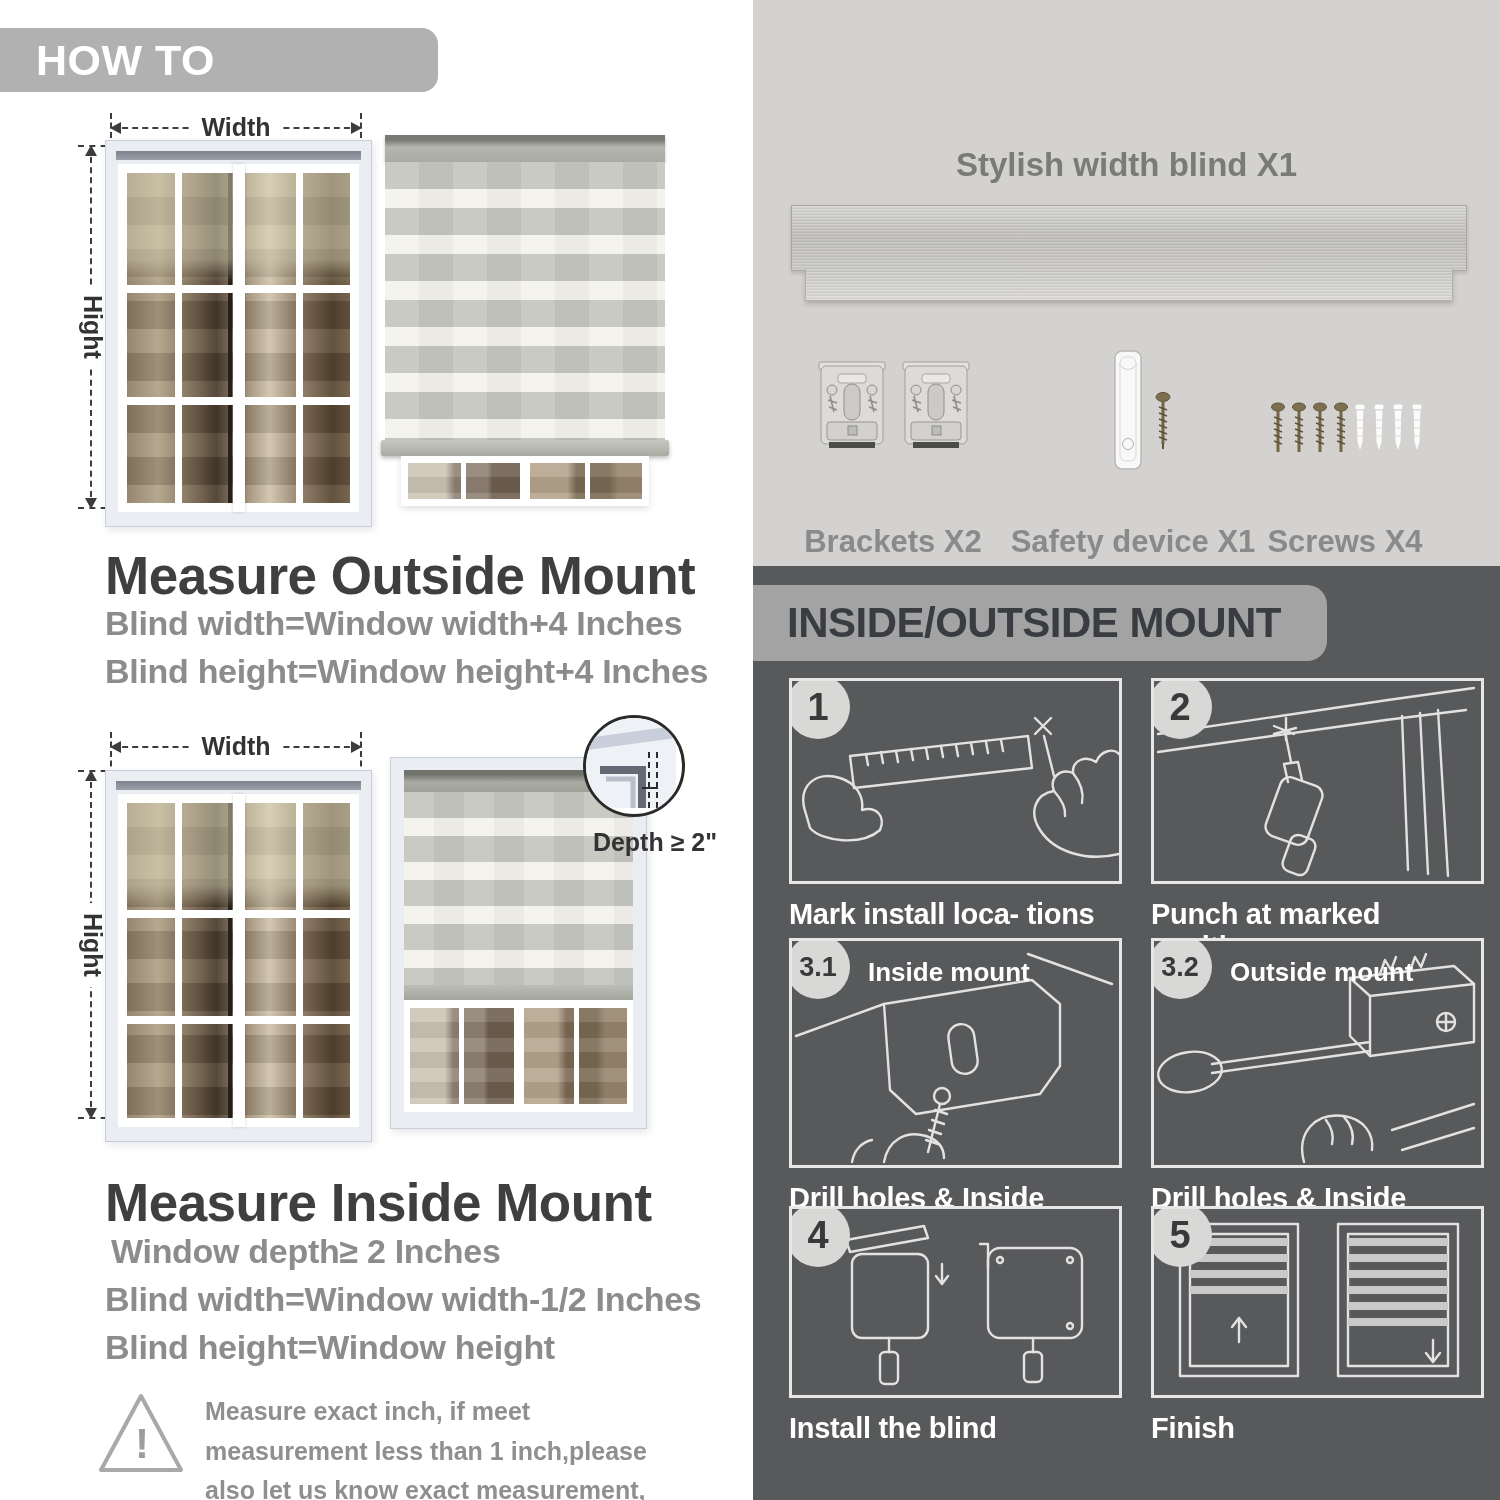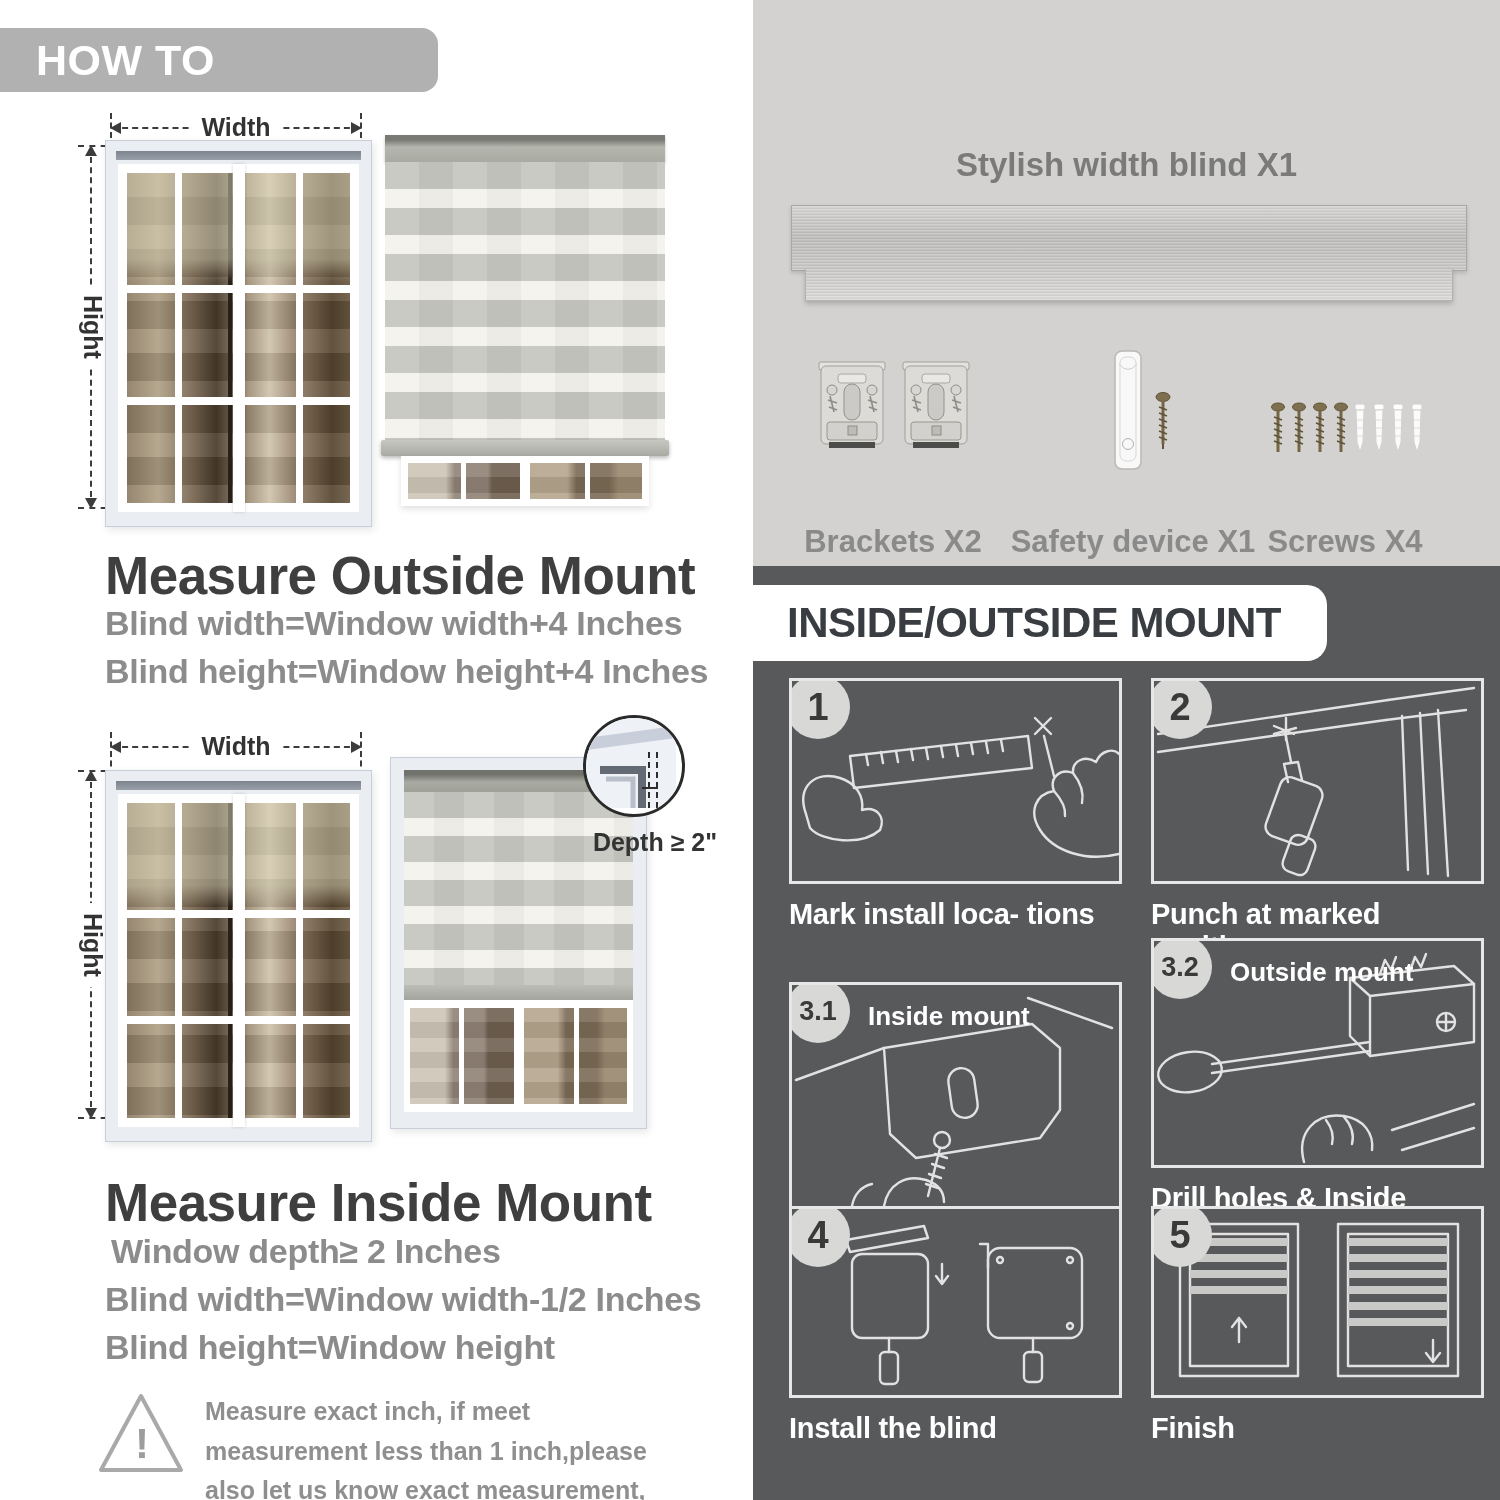--- a/index.html
+++ b/index.html
@@ -89,21 +89,21 @@
           background:repeating-linear-gradient(180deg, rgba(255,255,255,.22) 0 1px, rgba(0,0,0,.03) 2px 3px),
                      linear-gradient(180deg,#d2d1cf,#bbbab8 50%,#c7c6c4);
           border:1px solid #a8a7a5;box-shadow:0 2px 4px rgba(0,0,0,.15);}
   .hr-bottom{position:absolute;left:52px;top:269px;width:646px;height:31px;
           background:repeating-linear-gradient(180deg, rgba(255,255,255,.25) 0 1px, rgba(0,0,0,.03) 2px 3px),
                      linear-gradient(180deg,#c6c5c3,#d8d7d5);
           border:1px solid #b2b1af;border-top:none;box-shadow:0 3px 5px rgba(0,0,0,.18);}
   .hw-label{position:absolute;top:484px;font-size:31px;font-weight:bold;color:#8a8a8a;text-align:center;white-space:nowrap;margin-top:40px;}
 
   .panel-dark{left:753px;top:566px;width:747px;height:934px;background:#58595b;}
-  .mnt-header{position:absolute;left:0;top:19px;width:540px;height:76px;background:#ffffff;border-radius:0 20px 20px 0;
+  .mnt-header{position:absolute;left:0;top:19px;width:540px;height:76px;background:#a3a3a3;border-radius:0 20px 20px 0;
               color:#393c40;font-size:42px;font-weight:bold;line-height:76px;padding-left:34px;letter-spacing:-.5px;}
   .step{position:absolute;width:333px;}
   .step-frame{position:relative;border:3px solid #e7e7e7;overflow:hidden;background:#58595b;}
   .step-frame svg.step-art{position:absolute;left:0;top:0;width:100%;height:100%;}
   .badge{position:absolute;top:-6px;left:-6px;width:64px;height:64px;border-radius:50%;background:#d8d8d6;
          display:flex;align-items:center;justify-content:center;font-weight:bold;font-size:38px;color:#3a3a3a;}
   .badge.small{font-size:27px;}
   .step-title{position:absolute;left:76px;top:16px;color:#ffffff;font-size:26px;font-weight:bold;}
   .step-caption{margin-top:14px;color:#ffffff;font-size:29px;font-weight:bold;letter-spacing:-.3px;}
   svg.step-art *{stroke:#e2e2e2;stroke-width:2.4;fill:none;stroke-linecap:round;stroke-linejoin:round;}
@@ -349,21 +349,21 @@
           <path d="M134 98 L130 80 L144 78 L148 96"></path>
           <path d="M137 78 L131 48"></path>
           <path d="M120 42 l20 8 M132 34 l0 22 M142 44 l-22 6"></path>
         </svg>
         <div class="badge">2</div>
         <div class="step-title"></div>
       </div>
       <div class="step-caption">Punch at  marked position</div>
     </div>
 
-    <div class="step" style="left:36px;top:372px;margin-top:44px;">
+    <div class="step" style="left:36px;top:372px;">
       <div class="step-frame" style="height:224px;">
         <svg class="step-art" viewBox="0 0 327 218">
           <path d="M4 92 L92 60 M236 10 L320 40"></path>
           <path d="M92 60 L240 36 L268 60 L268 122 L248 150 L124 170 L98 146 Z"></path>
           <rect x="158" y="80" width="26" height="50" rx="13" transform="rotate(-8 171 105)"></rect>
           <circle cx="150" cy="152" r="8"></circle>
           <path d="M148 160 L136 208"></path>
           <path d="M143 166 l12 4 M140 176 l12 4 M137 186 l12 4 M134 196 l12 4"></path>
           <path d="M92 218 C96 196 114 186 134 192 C146 196 152 204 152 214"></path>
           <path d="M60 218 C62 206 70 198 80 196"></path>

